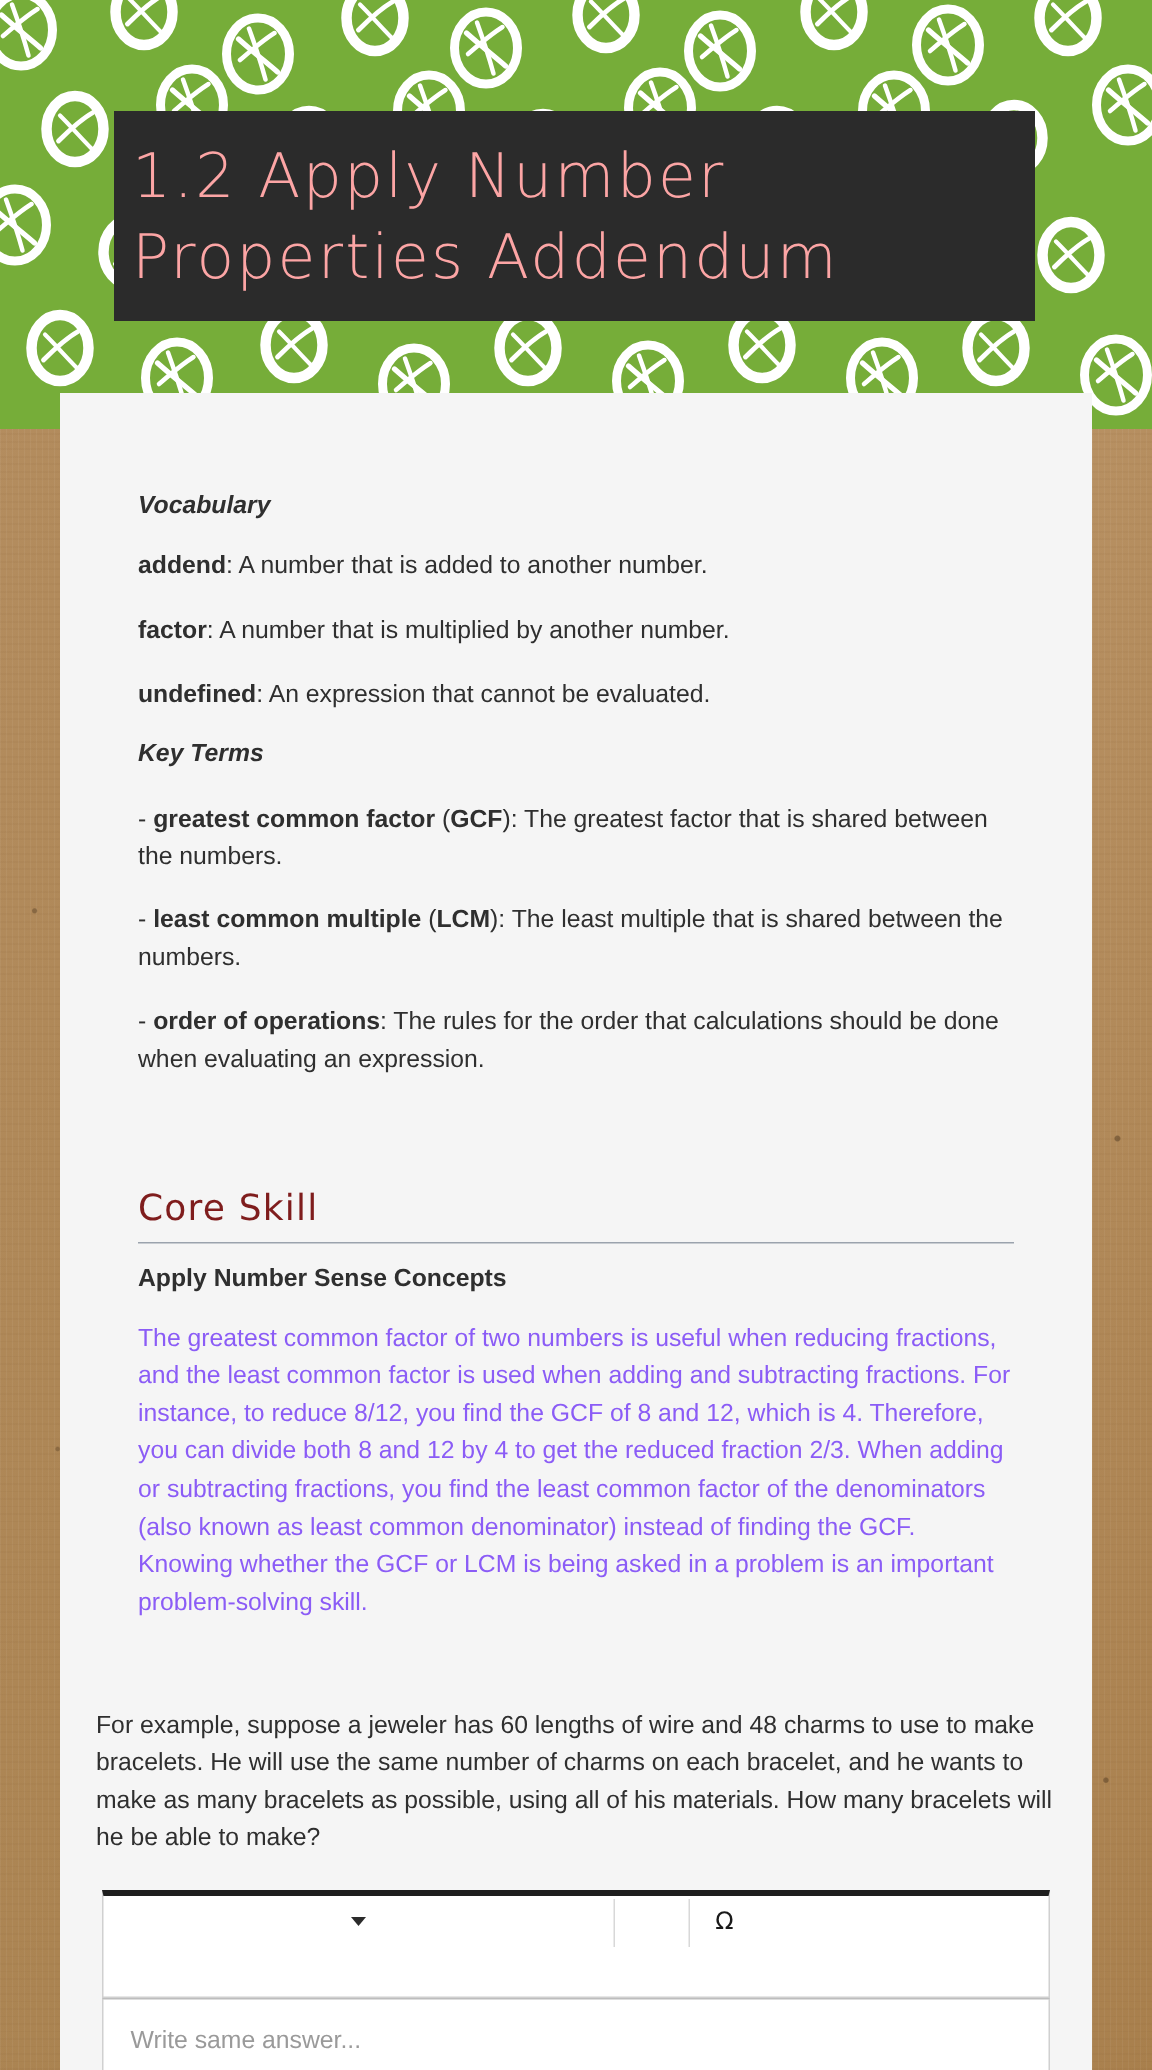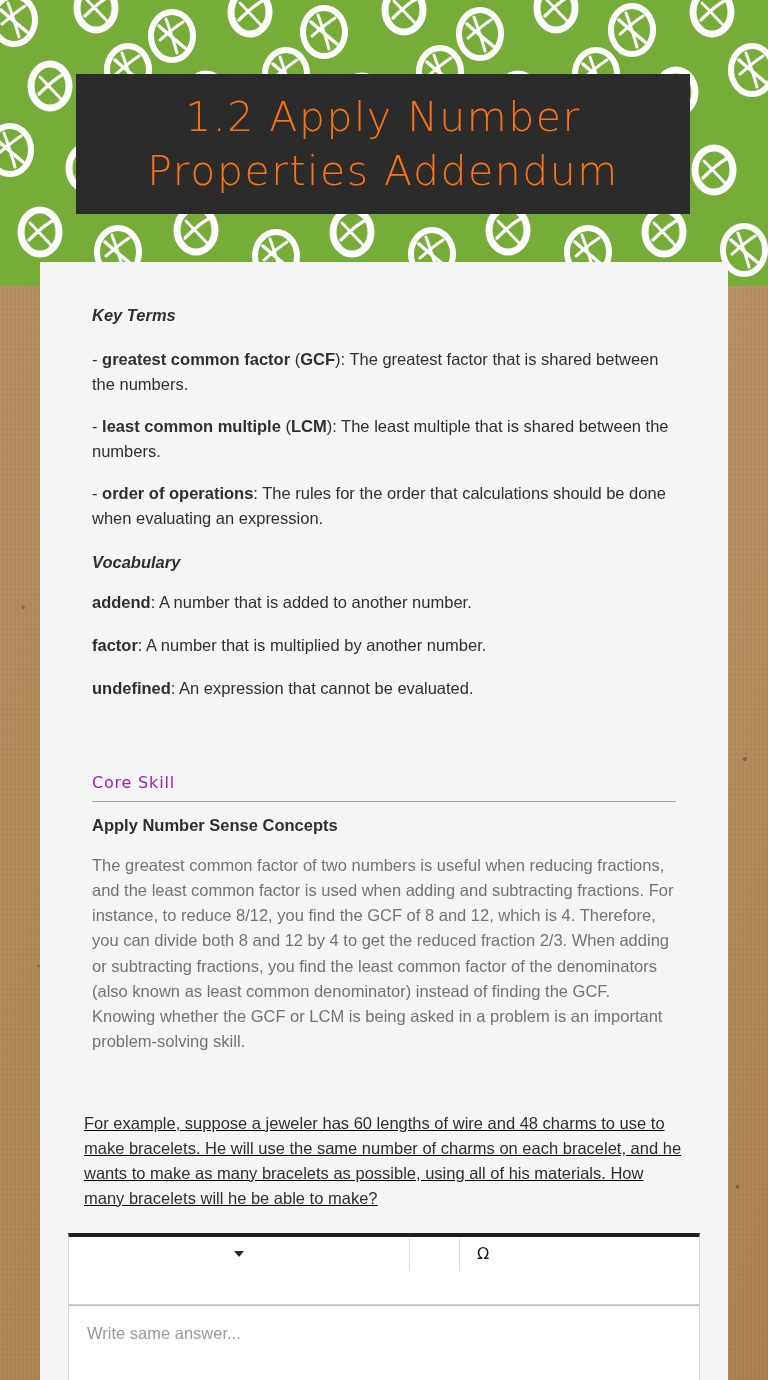--- a/index.html
+++ b/index.html
@@ -61,25 +61,25 @@
     width: 614px;
     height: 140px;
     background: #2b2b2b;
     display: flex;
     align-items: center;
     justify-content: center;
     z-index: 3;
   }
 
   .title-text {
-    color: #f97316;
+    color: #fca5a5;
     font-family: "DejaVu Sans", sans-serif;
     font-size: 41px;
     line-height: 1.32;
-    text-align: center;
+    text-align: left;
     letter-spacing: 1.5px;
     font-weight: 300;
     padding: 0 12px;
   }
 
   
   .content-card {
     position: absolute;
     left: 40px;
     top: 262px;
@@ -127,23 +127,23 @@
     margin-bottom: 18px;
   }
 
   .vocab-line b { font-weight: bold; }
 
   
   .core-skill-wrap { margin-top: 72px; }
 
   .core-skill-title {
     font-family: "DejaVu Sans", sans-serif;
-    font-size: 16px;
+    font-size: 24px;
     font-weight: 400;
-    color: #a21caf;
+    color: #7f1d1d;
     letter-spacing: 0.8px;
     padding-bottom: 9px;
   }
 
   .core-rule {
     border: none;
     border-top: 1px solid #9ba3ad;
     margin: 0 0 14px 0;
     width: 100%;
   }
@@ -151,28 +151,27 @@
   .subhead {
     font-weight: bold;
     font-size: 16.5px;
     color: #2f2f2f;
     margin-bottom: 18px;
   }
 
   .body-para {
     font-size: 16.5px;
     line-height: 1.53;
-    color: #737373;
+    color: #8b5cf6;
   }
 
   
   .example-block {
-    padding: 0 44px;
+    padding: 0 24px;
     margin-top: 56px;
-    text-decoration: underline;
   }
 
   .example-para {
     font-size: 16.5px;
     line-height: 1.52;
     color: #2f2f2f;
   }
 
   
   .answer-area {
@@ -313,48 +312,48 @@
   <div class="title-plate">
     <div class="title-text">1.2 Apply Number Properties Addendum</div>
   </div>
 </div>
 
 <div class="content-card">
 
   <div class="inner">
 
     <div>
+      <div class="vocab-heading">Vocabulary</div>
+
+      <p class="vocab-line">
+        <b>addend</b><span>: </span><span>A number that is added to another number.</span>
+      </p>
+
+      <p class="vocab-line">
+        <b>factor</b><span>: </span><span>A number that is multiplied by another number.</span>
+      </p>
+
+      <p class="vocab-line">
+        <b>undefined</b><span>: </span><span>An expression that cannot be evaluated.</span>
+      </p>
+    </div>
+
+    <div>
       <div class="sec-heading">Key Terms</div>
 
       <p class="term-line">
         <span>- </span><b>greatest common factor</b><span> (</span><b>GCF</b><span>): </span><span>The greatest factor that is shared between the numbers.</span>
       </p>
 
       <p class="term-line">
         <span>- </span><b>least common multiple</b><span> (</span><b>LCM</b><span>): </span><span>The least multiple that is shared between the numbers.</span>
       </p>
 
       <p class="term-line">
         <span>- </span><b>order of operations</b><span>: </span><span>The rules for the order that calculations should be done when evaluating an expression.</span>
-      </p>
-    </div>
-
-    <div>
-      <div class="vocab-heading">Vocabulary</div>
-
-      <p class="vocab-line">
-        <b>addend</b><span>: </span><span>A number that is added to another number.</span>
-      </p>
-
-      <p class="vocab-line">
-        <b>factor</b><span>: </span><span>A number that is multiplied by another number.</span>
-      </p>
-
-      <p class="vocab-line">
-        <b>undefined</b><span>: </span><span>An expression that cannot be evaluated.</span>
       </p>
     </div>
 
     <div class="core-skill-wrap">
       <div class="core-skill-title">Core Skill</div>
       <hr class="core-rule">
       <div class="subhead">Apply Number Sense Concepts</div>
       <p class="body-para">The greatest common factor of two numbers is useful when reducing fractions, and the least common factor is used when adding and subtracting fractions.  For instance, to reduce 8/12, you find the GCF of 8 and 12, which is 4.  Therefore, you can divide both 8 and 12 by 4 to get the reduced fraction 2/3.  When adding or subtracting fractions, you find the least common factor of the denominators (also known as least common denominator) instead of finding the GCF.  Knowing whether the GCF or LCM is being asked in a problem is an important problem-solving skill.</p>
     </div>
 

